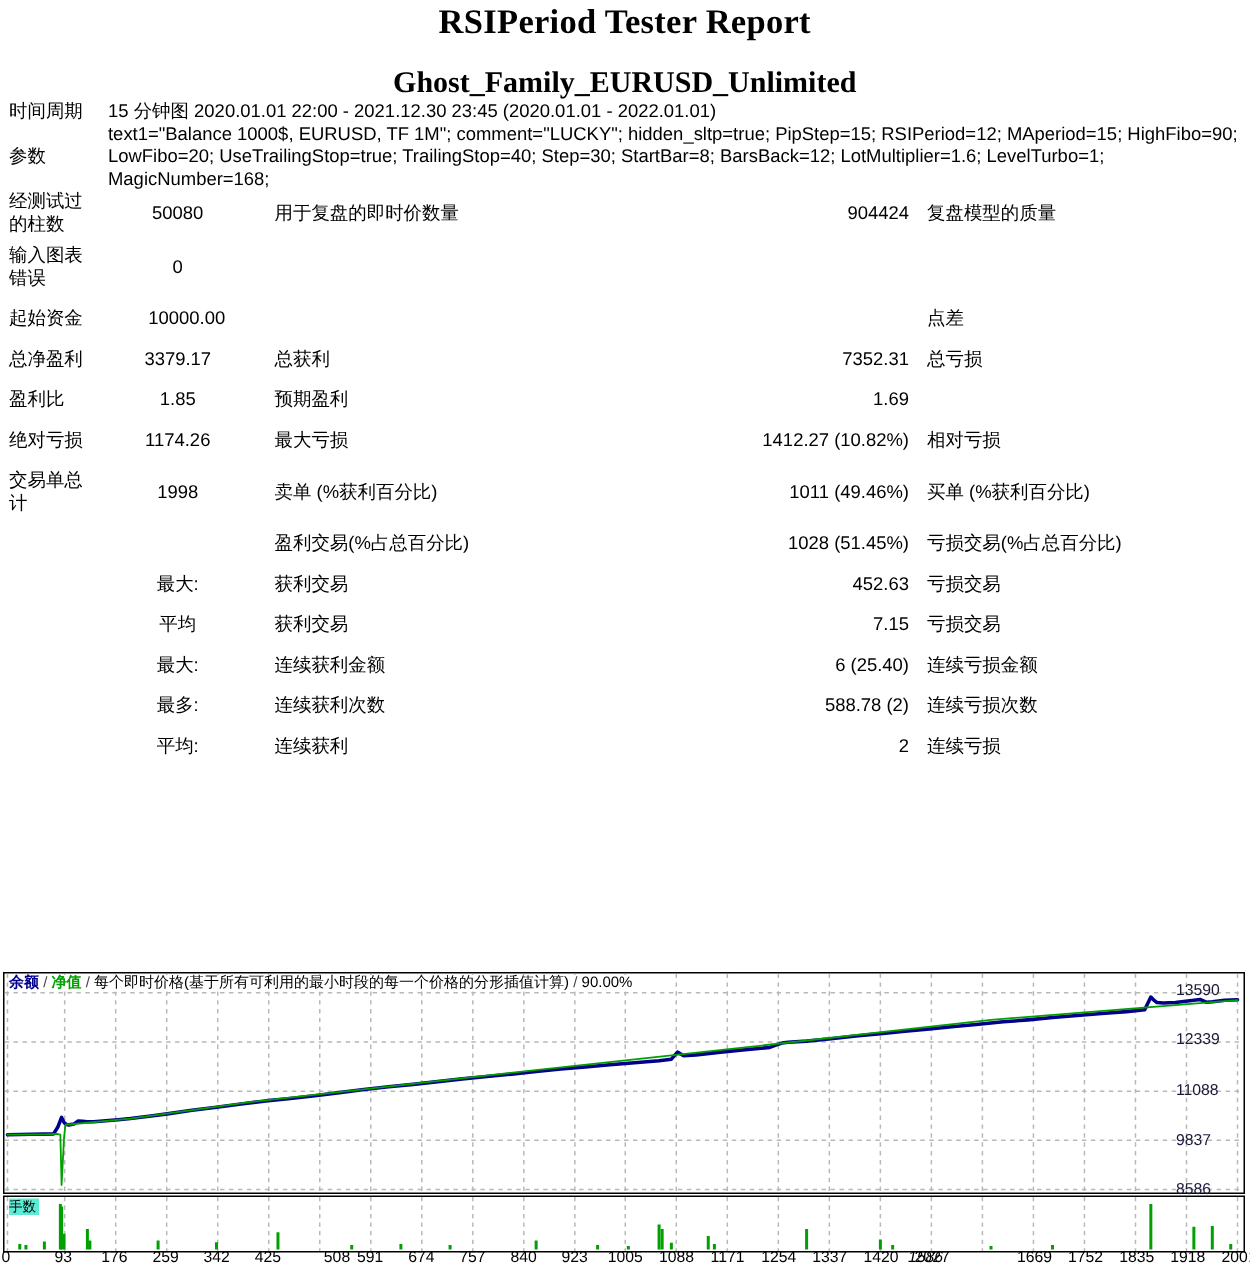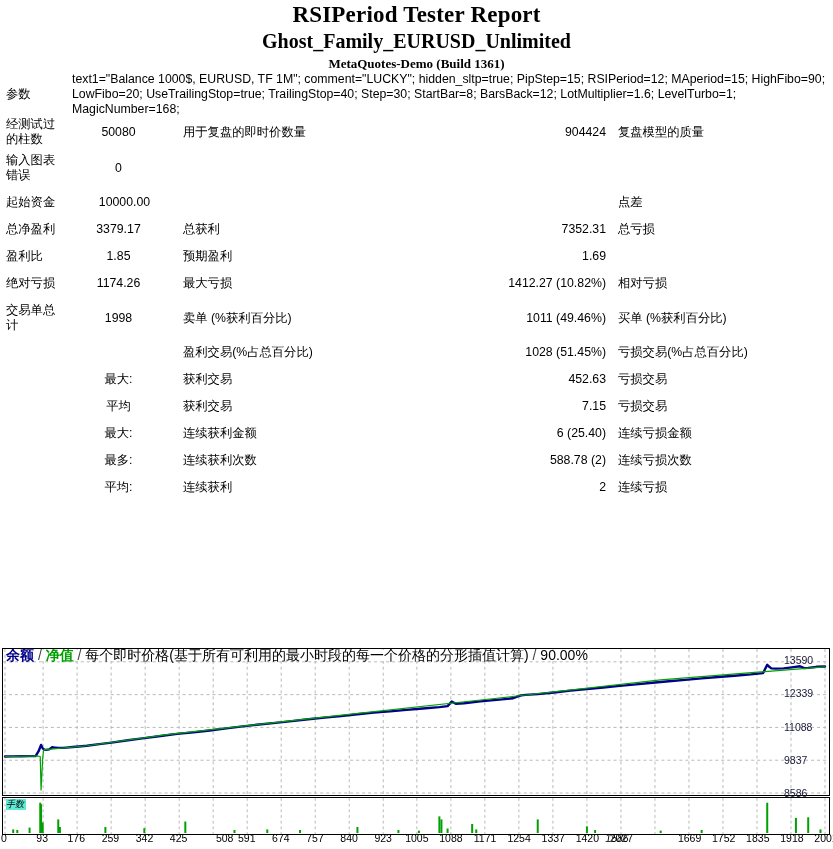--- a/index.html
+++ b/index.html
@@ -26,21 +26,21 @@
     font-weight: bold;
     font-size: 23px;
     letter-spacing: 0.2px;
     line-height: 26px;
   }
   .title-sub {
     font-family: "Liberation Serif", "DejaVu Serif", serif;
     font-weight: bold;
     font-size: 20px;
     line-height: 24px;
-    margin-top: 1px;
+    margin-top: 15px;
   }
   .title-broker {
     font-family: "Liberation Serif", "DejaVu Serif", serif;
     font-weight: bold;
     font-size: 13px;
     line-height: 16px;
     margin-top: 3px;
   }
 
   
@@ -98,21 +98,21 @@
     height: 148px;
     border: 1px solid #000000;
     box-sizing: border-box;
     background: #ffffff;
     overflow: hidden;
   }
   .legend {
     position: absolute;
     left: 3px;
     top: 1px;
-    font-size: 14px;
+    font-size: 10px;
     line-height: 11px;
     white-space: nowrap;
     z-index: 6;
     background: #ffffff;
     padding-right: 2px;
   }
   .legend .bal { color: #00008B; font-weight: bold; }
   .legend .eq  { color: #00A000; font-weight: bold; }
   .legend .sep { color: #444444; }
   .legend .mdl { color: #000000; }
@@ -136,21 +136,20 @@
   }
   .lots-label {
     position: absolute;
     left: 3px; top: 1px;
     font-size: 9px;
     line-height: 11px;
     z-index: 6;
     background: #5eead4;
     padding-right: 2px;
     color: #000000;
-    font-style: italic;
   }
 
   .yaxis {
     position: absolute;
     left: 784px;
     top: 648px;
     width: 49px;
     height: 174px;
     font-size: 10.5px;
     color: #1a1a3a;
@@ -176,25 +175,28 @@
     transform: translateX(-50%);
     white-space: nowrap;
   }
 </style>
 </head>
 <body>
 
 <div class="header">
   <div class="title-main">RSIPeriod Tester Report</div>
   <div class="title-sub">Ghost_Family_EURUSD_Unlimited</div>
-  <div class="title-broker">MetaQuotes-Demo (Build 1361)</div>
 </div>
 
 <table class="report">
   <tbody>
+  <tr>
+    <td class="lbl">时间周期</td>
+    <td class="txt" colspan="4">15 分钟图 2020.01.01 22:00 - 2021.12.30 23:45 (2020.01.01 - 2022.01.01)</td>
+  </tr>
   <tr>
     <td class="lbl">参数</td>
     <td class="params" colspan="4">text1="Balance 1000$, EURUSD, TF 1M"; comment="LUCKY"; hidden_sltp=true; PipStep=15; RSIPeriod=12; MAperiod=15; HighFibo=90; LowFibo=20; UseTrailingStop=true; TrailingStop=40; Step=30; StartBar=8; BarsBack=12; LotMultiplier=1.6; LevelTurbo=1; MagicNumber=168;</td>
   </tr>
 </tbody>
   </table>
 
 <table class="report">
   <tbody>
       <tr>

